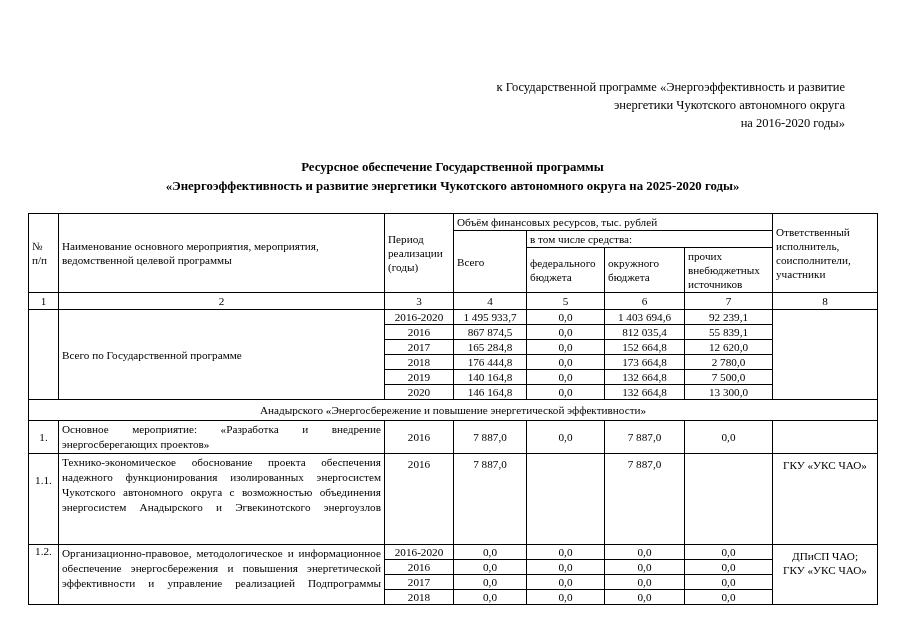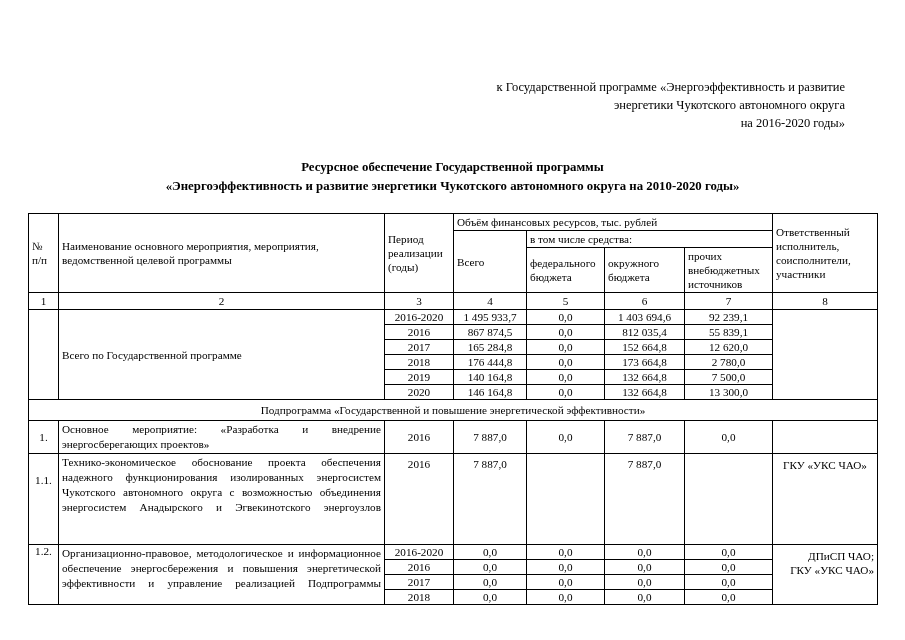--- a/index.html
+++ b/index.html
@@ -119,21 +119,21 @@
 <div class="page">
 
   <div class="header-block">
     <div>к Государственной программе «Энергоэффективность и развитие</div>
     <div>энергетики Чукотского автономного округа</div>
     <div>на 2016-2020 годы»</div>
   </div>
 
   <div class="title-block">
     <div>Ресурсное обеспечение Государственной программы</div>
-    <div>«Энергоэффективность и развитие энергетики Чукотского автономного округа на 2010-2020 годы»</div>
+    <div>«Энергоэффективность и развитие энергетики Чукотского автономного округа на 2025-2020 годы»</div>
   </div>
 
   <table class="main">
     <colgroup>
       <col style="width:30px">
       <col style="width:326px">
       <col style="width:69px">
       <col style="width:73px">
       <col style="width:78px">
       <col style="width:80px">
@@ -234,21 +234,21 @@
       </tr>
       <tr>
         <td class="num-cell">2020</td>
         <td class="num-cell">146 164,8</td>
         <td class="num-cell">0,0</td>
         <td class="num-cell">132 664,8</td>
         <td class="num-cell">13 300,0</td>
       </tr>
 
       <tr>
-        <td colspan="8" class="subprog">Подпрограмма «Государственной и повышение энергетической эффективности»</td>
+        <td colspan="8" class="subprog">Анадырского «Энергосбережение и повышение энергетической эффективности»</td>
       </tr>
 
       <tr>
         <td class="idx">1.</td>
         <td class="desc-bold">Основное мероприятие: «Разработка и внедрение энергосберегающих проектов»</td>
         <td class="num-cell">2016</td>
         <td class="num-cell">7 887,0</td>
         <td class="num-cell">0,0</td>
         <td class="num-cell">7 887,0</td>
         <td class="num-cell">0,0</td>
@@ -267,21 +267,21 @@
       </tr>
 
       <tr>
         <td rowspan="4" class="idx-plain" style="vertical-align:top; padding-top:0;">1.2.</td>
         <td rowspan="4" class="desc" style="vertical-align:top;">Организационно-правовое, методологическое и информационное обеспечение энергосбережения и повышения энергетической эффективности и управление реализацией Подпрограммы</td>
         <td class="num-cell">2016-2020</td>
         <td class="num-cell">0,0</td>
         <td class="num-cell">0,0</td>
         <td class="num-cell">0,0</td>
         <td class="num-cell">0,0</td>
-        <td rowspan="4" class="resp" style="vertical-align:top; padding-top:4px;text-align:right;">
+        <td rowspan="4" class="resp" style="vertical-align:top; padding-top:4px;">
           <div>ДПиСП ЧАО;</div>
           <div>ГКУ «УКС ЧАО»</div>
         </td>
       </tr>
       <tr>
         <td class="num-cell-plain">2016</td>
         <td class="num-cell-plain">0,0</td>
         <td class="num-cell-plain">0,0</td>
         <td class="num-cell-plain">0,0</td>
         <td class="num-cell-plain">0,0</td>

